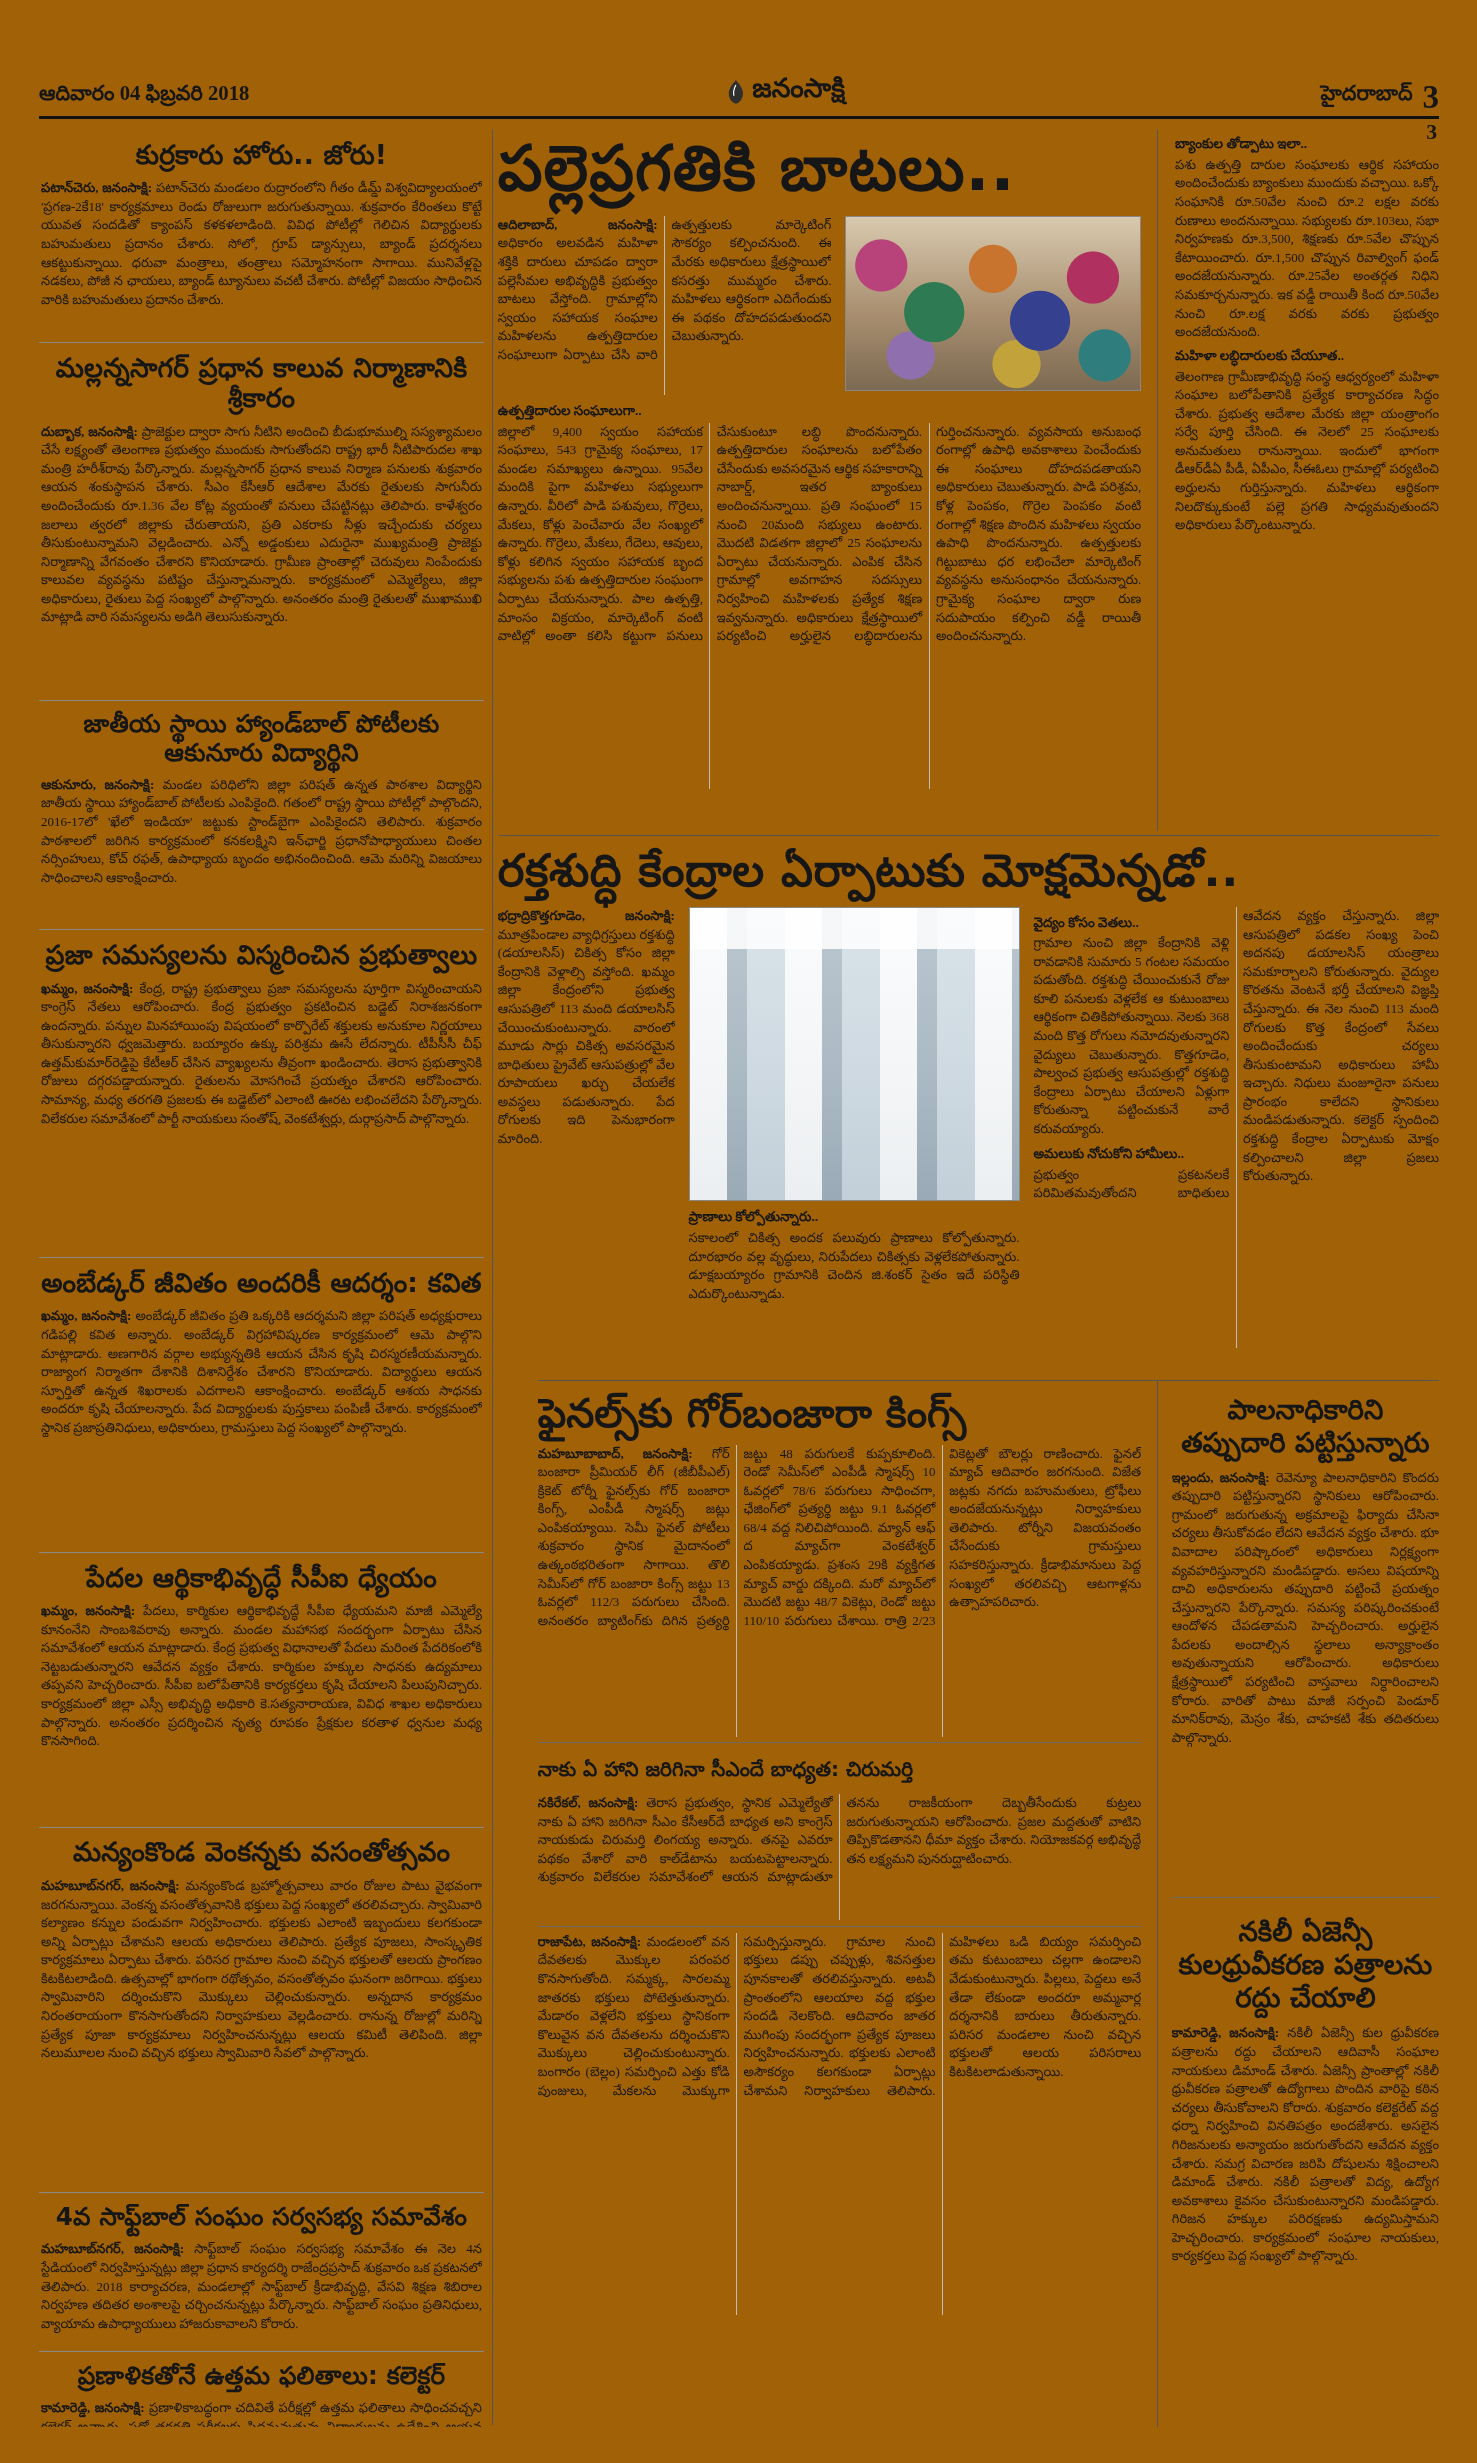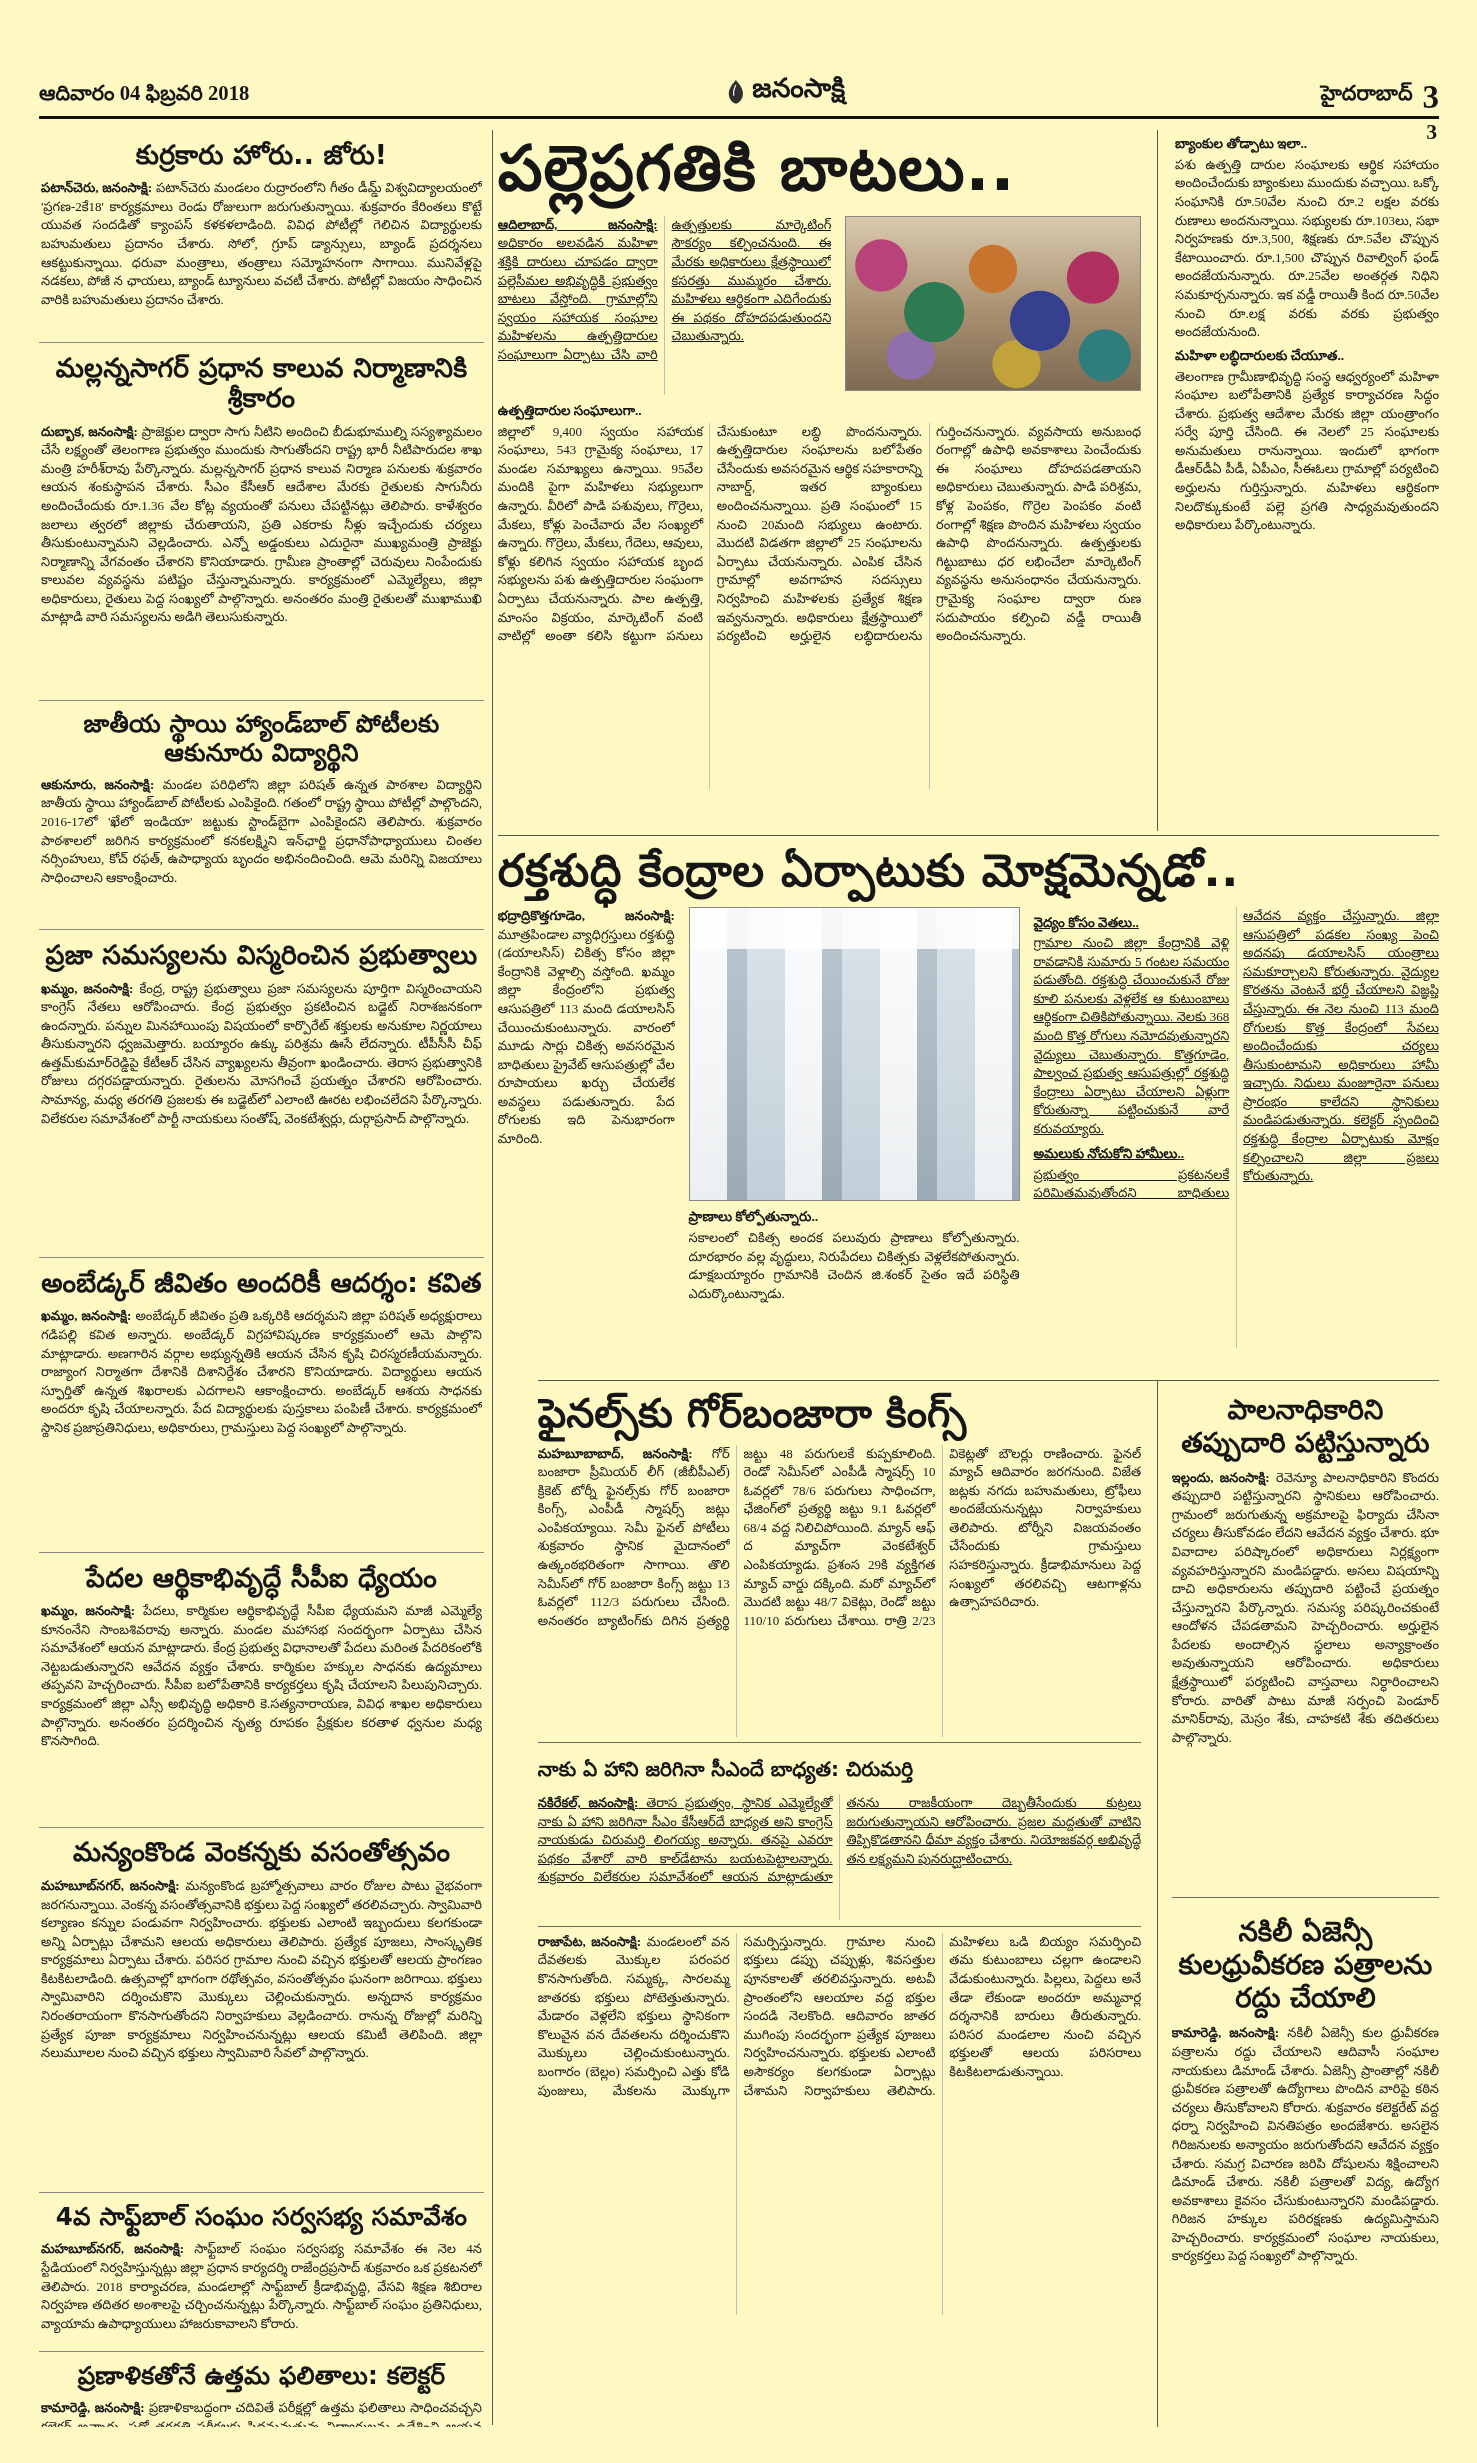--- a/index.html
+++ b/index.html
@@ -1,36 +1,36 @@
 <!DOCTYPE html>
 <html lang="te"><head>
 <meta charset="utf-8">
 <style>
   html,body{margin:0;padding:0;background:#e8e8e4;}
-  .page{position:relative;width:1478px;height:2464px;margin:0 auto;background:#fef9c3;color:#161616;
+  .page{position:relative;width:1478px;height:2464px;margin:0 auto;background:#a16207;color:#161616;
         font-family:"Liberation Serif","DejaVu Sans",serif;overflow:hidden;}
   
   .masthead{position:absolute;left:39px;right:39px;top:69px;height:41px;
             display:flex;justify-content:space-between;align-items:flex-end;}
   .mh-date{font-weight:bold;font-size:20.7px;}
   .mh-center{display:flex;align-items:center;gap:5.9px;font-weight:bold;font-size:26.6px;}
   .mh-right{display:flex;align-items:flex-end;gap:9.9px;font-weight:bold;}
   .mh-city{font-size:20.7px;}
   .mh-page{font-size:33px;line-height:.8;}
   .head-rule{position:absolute;left:39px;right:39px;top:116px;border-top:3px solid #111;}
   .page-num-small{position:absolute;right:41px;top:120px;font-size:21.7px;font-weight:bold;}
   
   .content{position:absolute;left:39px;right:39px;top:130px;bottom:37px;
            display:grid;grid-template-columns:445px 1fr;column-gap:13.8px;}
   .vrule-main{position:absolute;left:492px;top:130px;bottom:39px;border-left:1px solid #555;}
   
   .body{font-size:13px;line-height:1.43;text-align:justify;overflow:hidden;}
   .body b{font-weight:bold;}
   .subhead{font-weight:bold;font-size:13.4px;margin:5.9px 0 2px;}
-  .cols2{column-count:2;column-gap:13.8px;column-rule:1px solid #bfbfb8;text-decoration:underline;}
+  .cols2{column-count:2;column-gap:13.8px;column-rule:1px solid #bfbfb8;}
   .cols3{column-count:3;column-gap:13.8px;column-rule:1px solid #bfbfb8;}
   .hrule{border-top:1px solid #6a6a66;margin:5.9px 0;}
   
   .left-col{overflow:hidden;}
   .l-art{overflow:hidden;padding:3.9px 2px 5.9px;border-bottom:1px solid #8a8a84;}
   .l-art:last-child{border-bottom:none;}
   .l-title{font-weight:bold;text-align:center;font-size:26.6px;line-height:1.15;margin:5.9px 0 8.9px;
            font-family:"DejaVu Sans","Liberation Sans",sans-serif;letter-spacing:0.2px;}
   
   .right-region{display:flex;flex-direction:column;overflow:hidden;}

